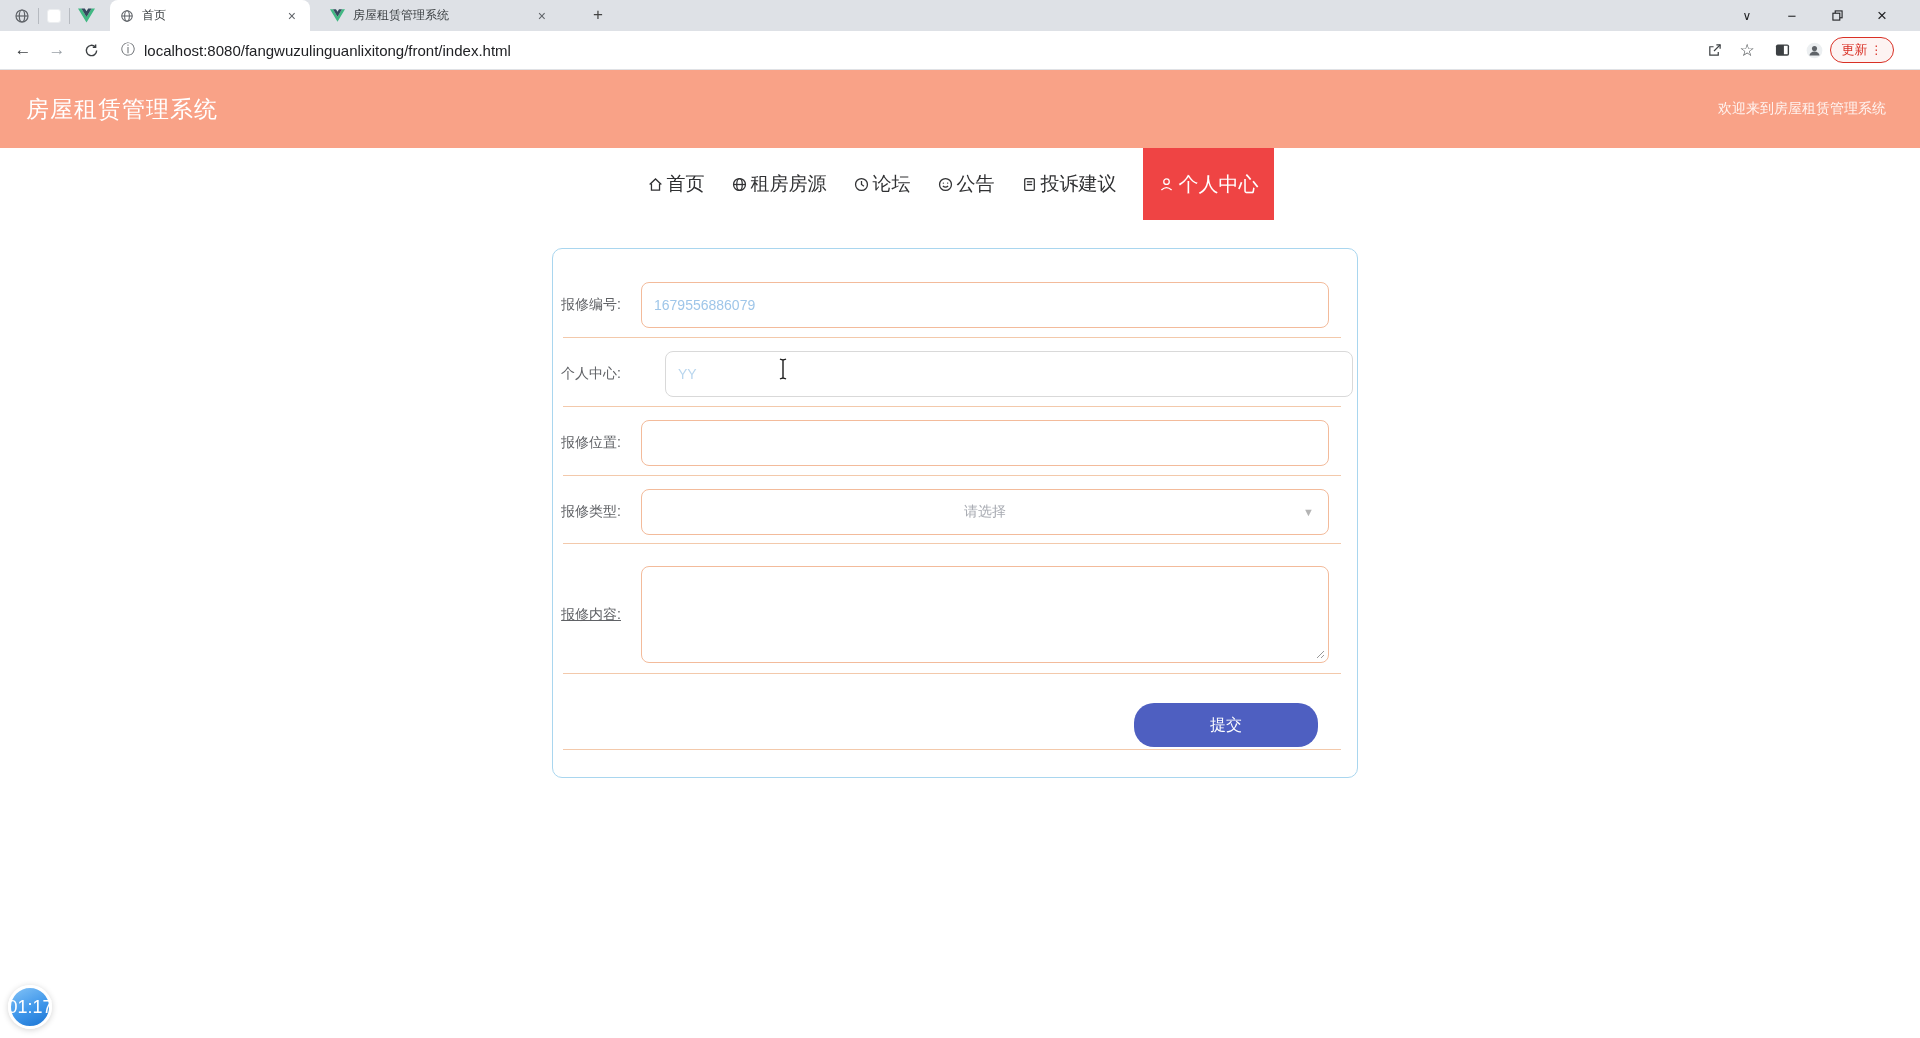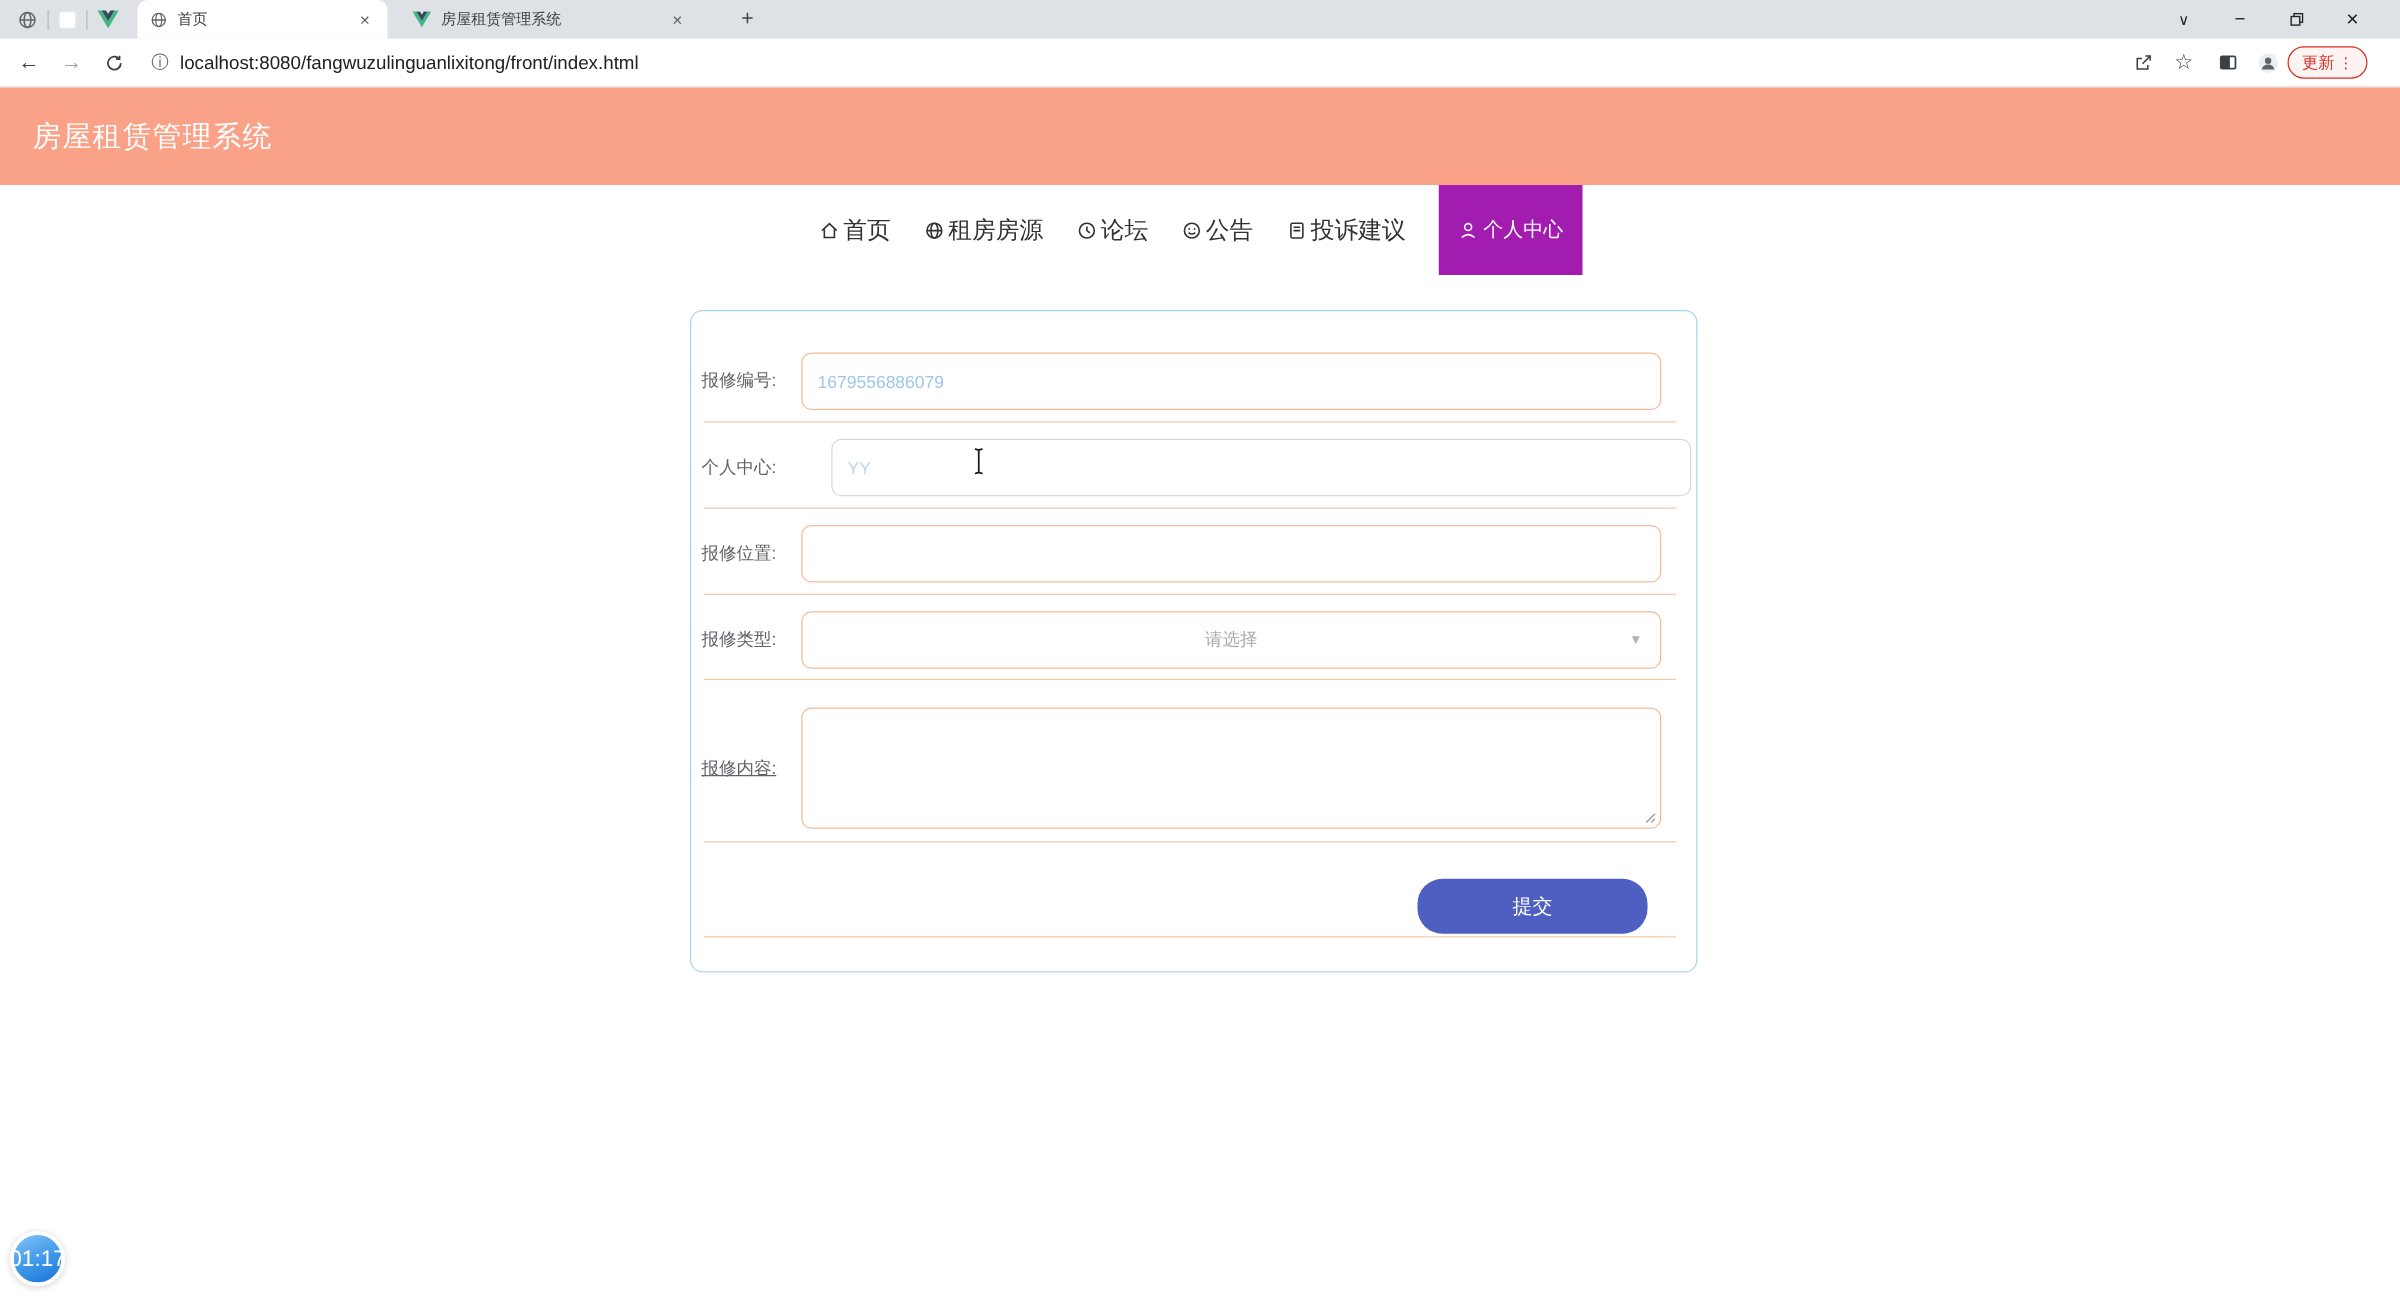--- a/index.html
+++ b/index.html
@@ -26,21 +26,21 @@
   .updatepill { position:absolute; left:1830px; top:6px; width:64px; height:26px; border:1.5px solid #d93025; border-radius:14px; background:#fdf3f2; display:flex; align-items:center; justify-content:center; gap:3px; color:#d93025; font-size:13px; }
 
   
   .appheader { position:absolute; left:0; top:70px; width:1920px; height:78px; background:#f9a287; }
   .apptitle { position:absolute; left:26px; top:0; height:78px; display:flex; align-items:center; color:#fff; font-size:23px; font-weight:500; letter-spacing:1px; }
   .welcome { position:absolute; right:34px; top:0; height:78px; display:flex; align-items:center; color:rgba(255,255,255,.88); font-size:14px; }
 
   
   .navbar { position:absolute; left:0; top:148px; width:1920px; height:72px; background:#fff; display:flex; align-items:center; justify-content:center; gap:26px; }
   .nav-item { display:flex; align-items:center; gap:3px; font-size:19px; color:#303133; cursor:pointer; }
-  .nav-active { height:72px; background:#a21caf; color:#fff; display:flex; align-items:center; gap:4px; padding:0 15px; font-size:16px; }
+  .nav-active { height:72px; background:#ef4444; color:#fff; display:flex; align-items:center; gap:4px; padding:0 15px; font-size:20px; }
 
   
   .card { position:absolute; left:552px; top:248px; width:806px; height:530px; background:#fff; border:1px solid #a9d6ef; border-radius:10px; }
   .flabel { position:absolute; left:6px; width:62px; display:flex; align-items:center; justify-content:flex-end; font-size:14px; color:#606266; }
   .inp { position:absolute; left:88px; width:688px; height:46px; border:1px solid #f3bb9b; border-radius:8px; background:#fff; padding:14px 12px; font-size:14px; outline:none; font-family:"Liberation Sans","DejaVu Sans",sans-serif; }
   .inp.id-field { color:#9fc6e9; }
   .inp.gray-border { border-color:#d9d9d9; color:#b9d6ee; }
   .divider { position:absolute; left:10px; width:778px; height:1px; background:#f3c9ab; }
   .selectbox { position:absolute; left:88px; width:688px; height:46px; border:1px solid #f3bb9b; border-radius:8px; background:#fff; display:flex; align-items:center; justify-content:center; font-size:14px; color:#a8abb2; cursor:pointer; }
   .caret { position:absolute; right:14px; top:50%; transform:translateY(-50%); font-size:11px; color:#b4b4b4; }
@@ -141,20 +141,21 @@
     </svg>
   </div>
   <div class="updatepill">
     <span>更新</span>
     <span style="font-size:12px;">⋮</span>
   </div>
 </div>
 
 <div class="appheader">
   <div class="apptitle">房屋租赁管理系统</div>
+  <div class="welcome">欢迎来到房屋租赁管理系统</div>
 </div>
 
 <div class="navbar">
   <div class="nav-item">
     <svg width="17" height="17" viewBox="0 0 16 16" fill="none" stroke="#303133" stroke-width="1.2">
       <path d="M2.5 8L8 2.8 13.5 8"></path>
         <path d="M4.2 7v6.2h7.6V7"></path>
     </svg>
     <span>首页</span>
   </div>

